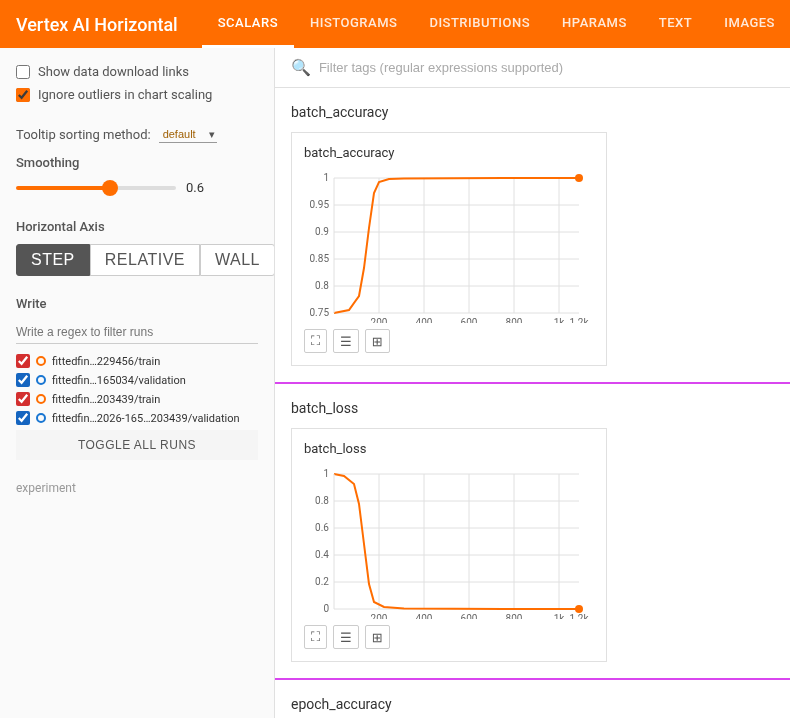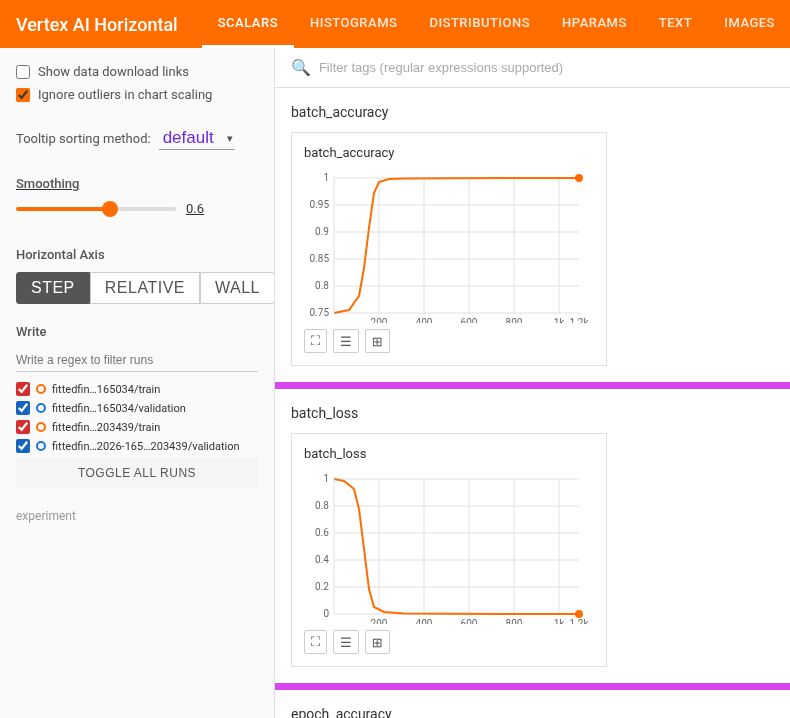--- a/index.html
+++ b/index.html
@@ -72,28 +72,28 @@
       accent-color: #ff6d00;
       width: 14px;
       height: 14px;
     }
     .tooltip-row {
       display: flex;
       align-items: center;
       gap: 8px;
       font-size: 13px;
       color: #555;
-      margin-bottom: 26px;
+      margin-bottom: 12px;
     }
     .tooltip-select {
       border: none;
       border-bottom: 1px solid #999;
       background: transparent;
-      font-size: 17px;
-      color: #6d28d9;
+      font-size: 11px;
+      color: #a16207;
       padding: 2px 20px 2px 4px;
       appearance: none;
       cursor: pointer;
       outline: none;
     }
     .select-wrapper {
       position: relative;
       display: inline-flex;
       align-items: center;
     }
@@ -107,21 +107,21 @@
     }
 
     .section-title {
       font-size: 13px;
       color: #555;
       font-weight: 500;
       margin-bottom: 10px;
     }
 
     
-    .smoothing-section { margin-bottom: 31px; text-decoration: underline; }
+    .smoothing-section { margin-bottom: 24px; }
     .smoothing-slider-row {
       display: flex;
       align-items: center;
       gap: 10px;
       margin-top: 8px;
     }
     input[type=range] {
       -webkit-appearance: none;
       appearance: none;
       width: 160px;
@@ -261,21 +261,21 @@
       outline: none;
       font-size: 13px;
       color: #333;
       width: 100%;
       background: transparent;
     }
     .filter-input::placeholder { color: #aaa; }
 
     
     .chart-section {
-      border-bottom: 7px solid #d946ef;
+      border-bottom: 2px solid #d946ef;
       padding: 16px;
     }
     .chart-section-title {
       font-size: 14px;
       font-weight: 400;
       color: #333;
       margin-bottom: 12px;
     }
     .chart-card {
       background: #fff;
@@ -365,21 +365,21 @@
         </div>
     </div>
 
     <div class="runs-section sidebar-section">
       <div class="section-title">Write</div>
       <input class="runs-filter" type="text" placeholder="Write a regex to filter runs" style="">
       <div id="runs-list">
           <div class="run-item">
             <input type="checkbox" class="run-checkbox red" checked="" style="">
             <div class="run-dot orange"></div>
-            <span class="run-label">fittedfin…165034/train</span>
+            <span class="run-label">fittedfin…229456/train</span>
           </div>
           <div class="run-item">
             <input type="checkbox" class="run-checkbox blue" checked="" style="">
             <div class="run-dot blue-dot"></div>
             <span class="run-label">fittedfin…165034/validation</span>
           </div>
           <div class="run-item">
             <input type="checkbox" class="run-checkbox red" checked="" style="">
             <div class="run-dot orange"></div>
             <span class="run-label">fittedfin…203439/train</span>

